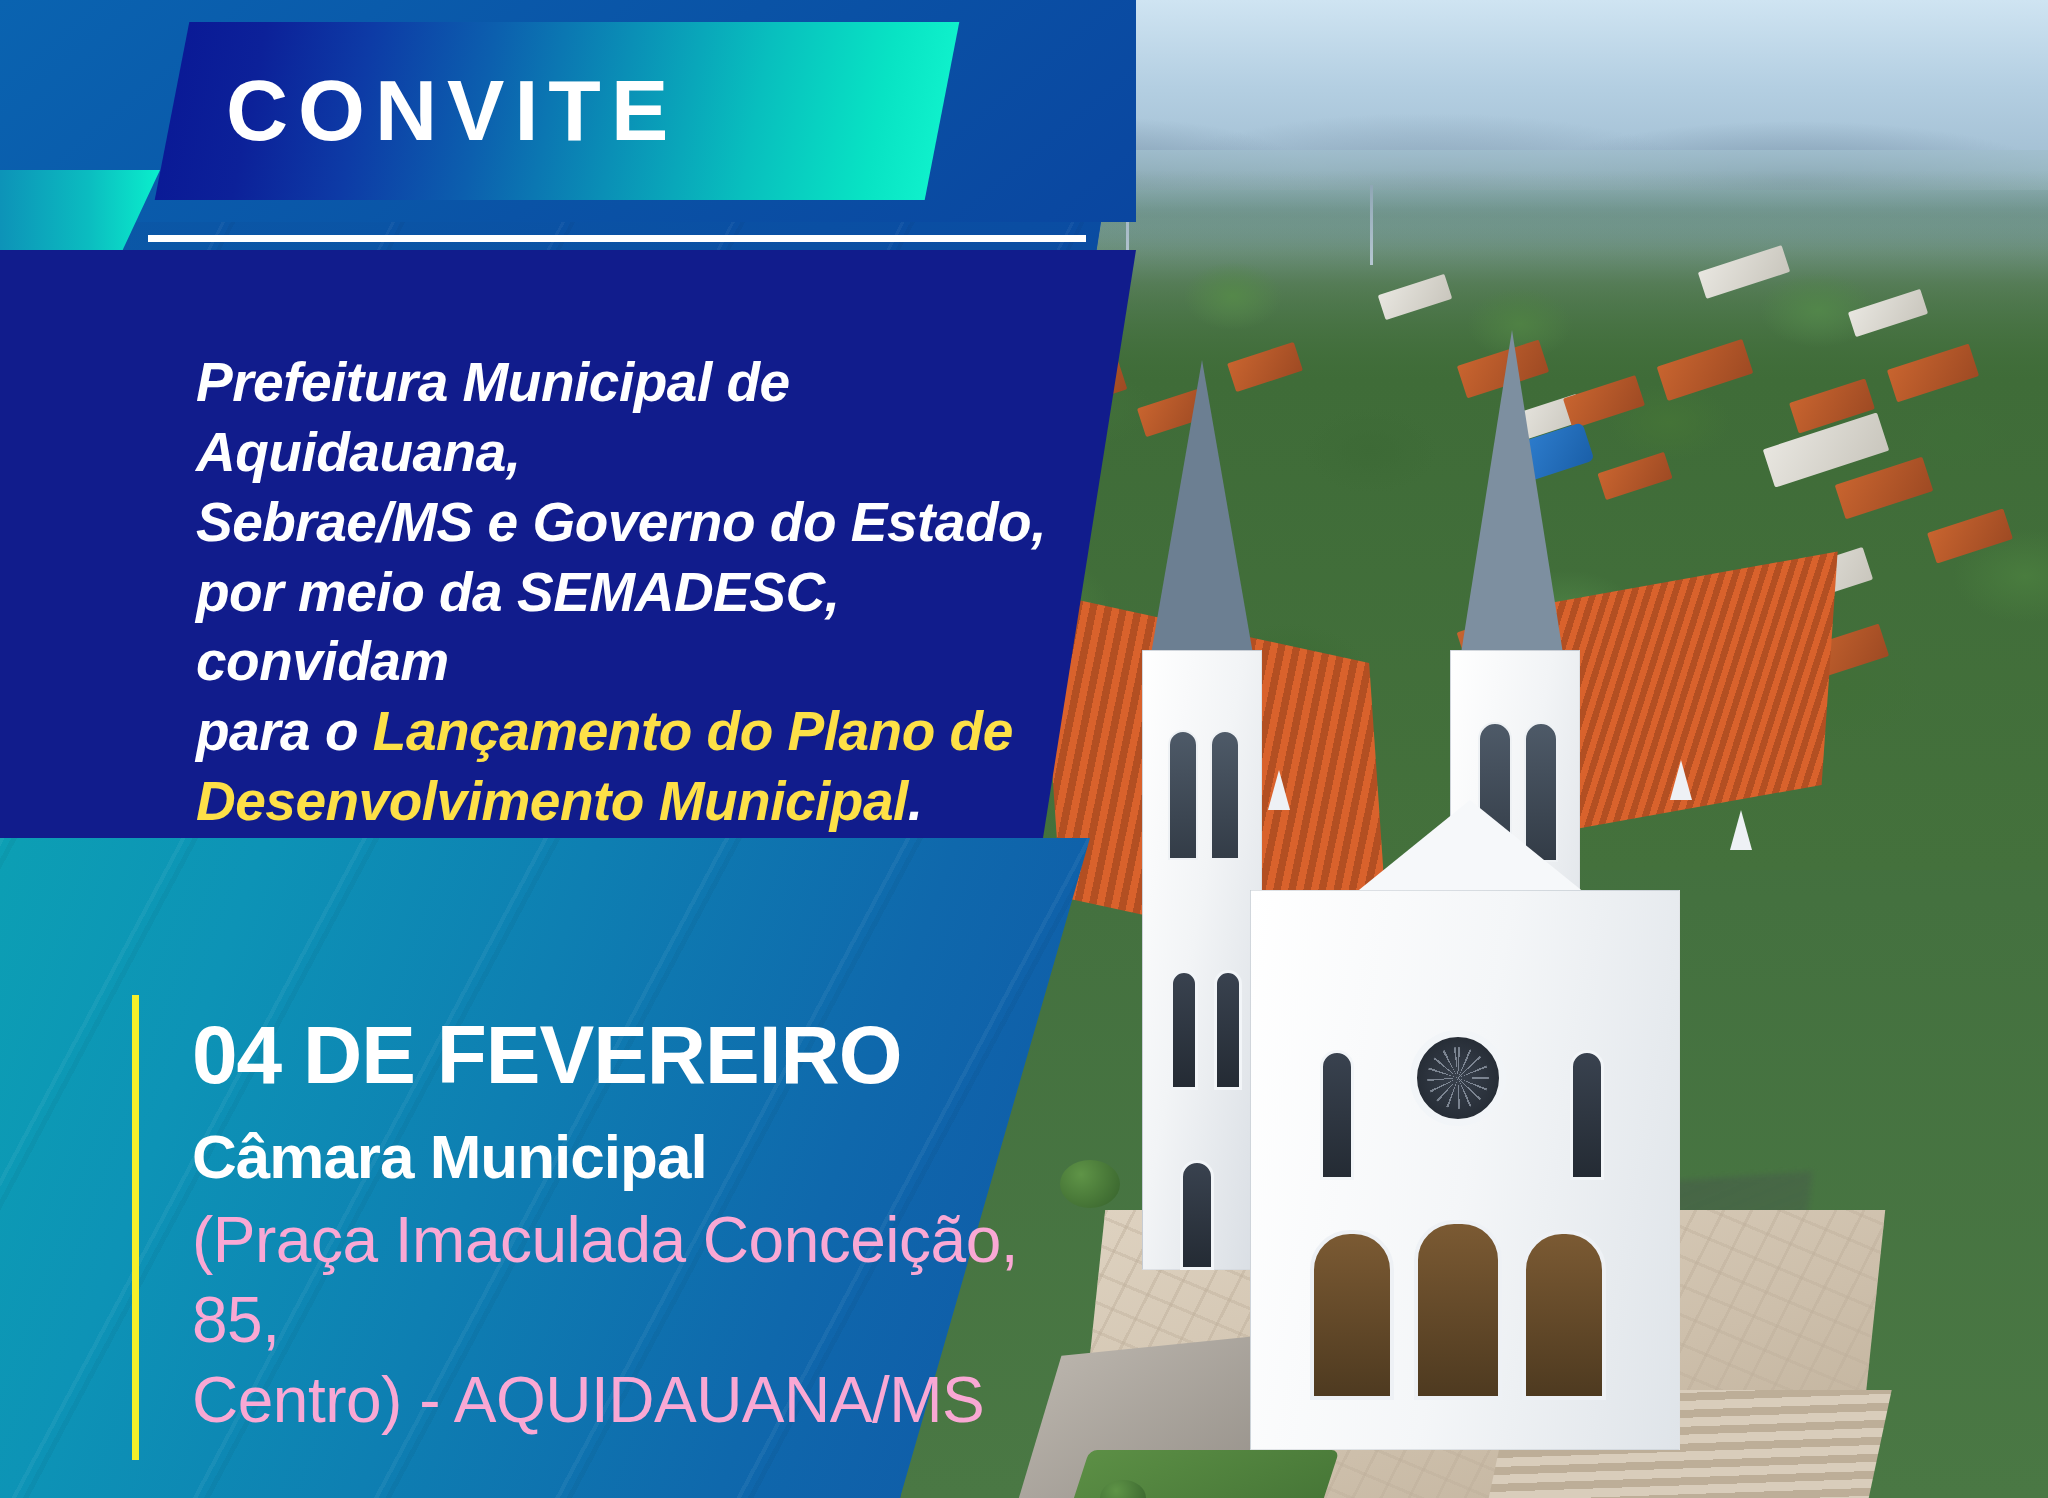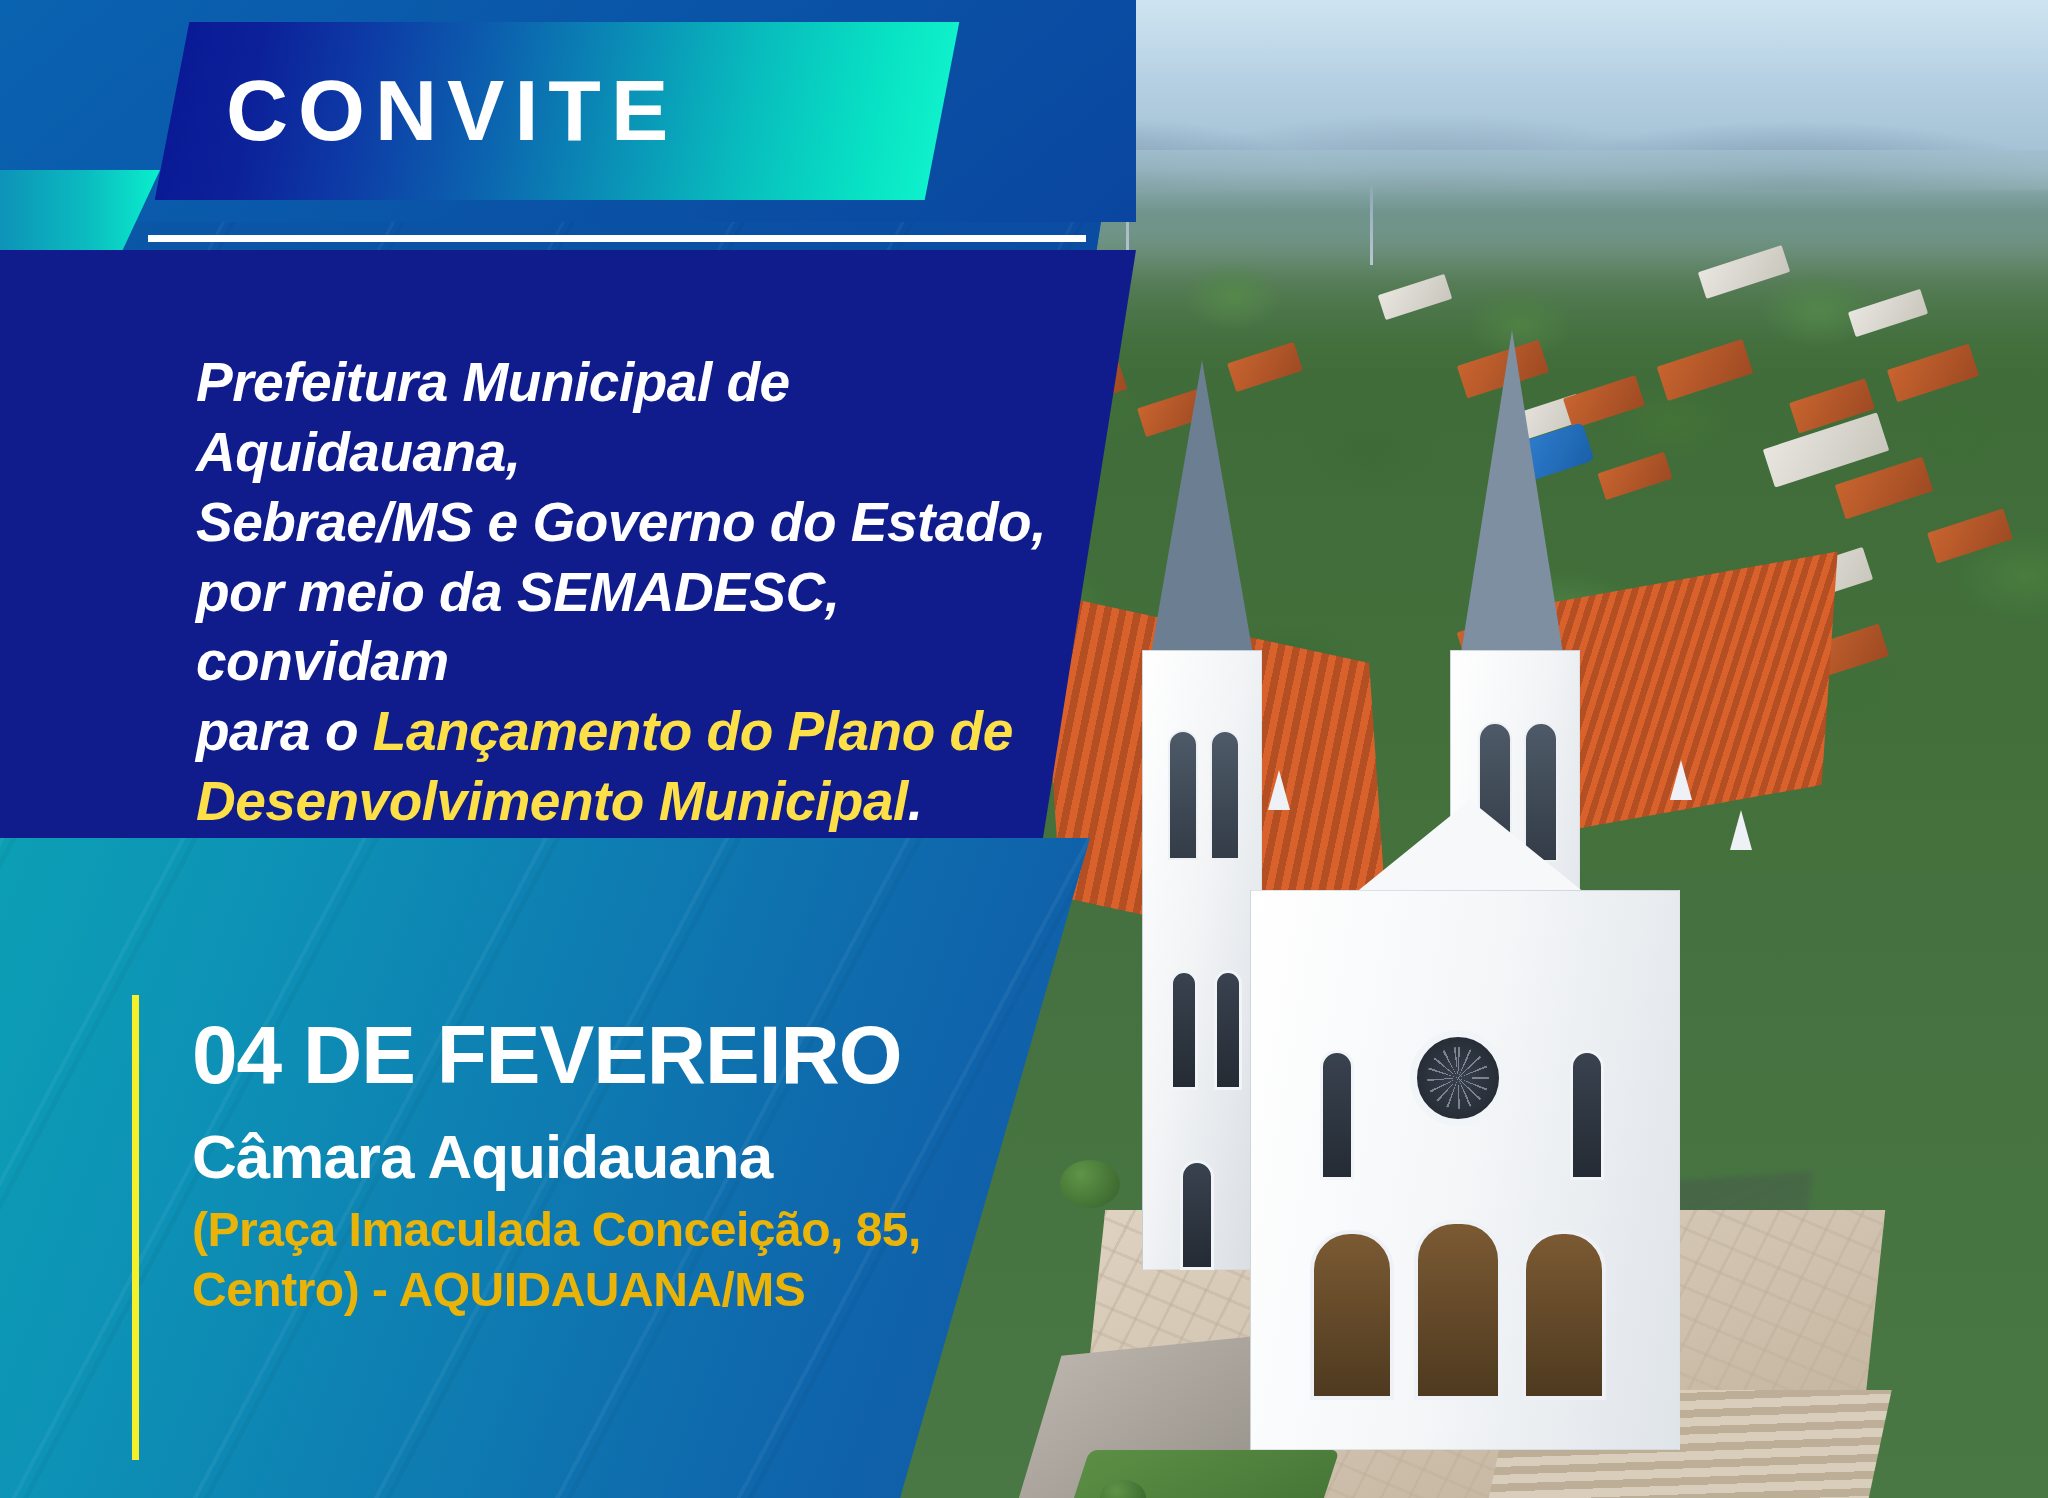--- a/index.html
+++ b/index.html
@@ -282,21 +282,21 @@
   }
   .time-line {
     color:#ffffff; font-size:74px; font-weight:bold;
     letter-spacing:-1px; line-height:1.18; margin-top:6px;
   }
   .venue-line {
     color:#ffffff; font-size:62px; font-weight:bold;
     letter-spacing:-1px; line-height:1.15; margin-top:22px;
   }
   .addr-line {
-    color:#eab308; font-size:48px; font-weight:bold;
+    color:#f9a8d4; font-size:64px; font-weight:normal;
     letter-spacing:-.5px; line-height:1.25; margin-top:8px;
   }
 </style>
 </head>
 <body>
 
 <div class="poster">
 
   <div class="photo-layer">
     <div class="photo">
@@ -399,18 +399,18 @@
   </div>
 
   <div class="lower">
     <div class="lower-stripes"></div>
   </div>
 
   <div class="accent-bar"></div>
 
   <div class="event-block">
     <div class="date-line">04 DE FEVEREIRO</div>
-    <div class="venue-line">Câmara Aquidauana</div>
+    <div class="venue-line">Câmara Municipal</div>
     <div class="addr-line">(Praça Imaculada Conceição, 85,</div>
     <div class="addr-line" style="margin-top:0;">Centro) - AQUIDAUANA/MS</div>
   </div>
 
 </div>
 
 </body></html>

